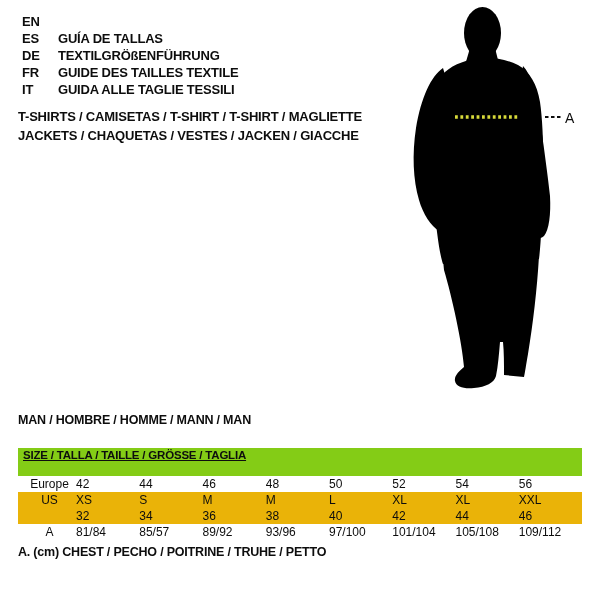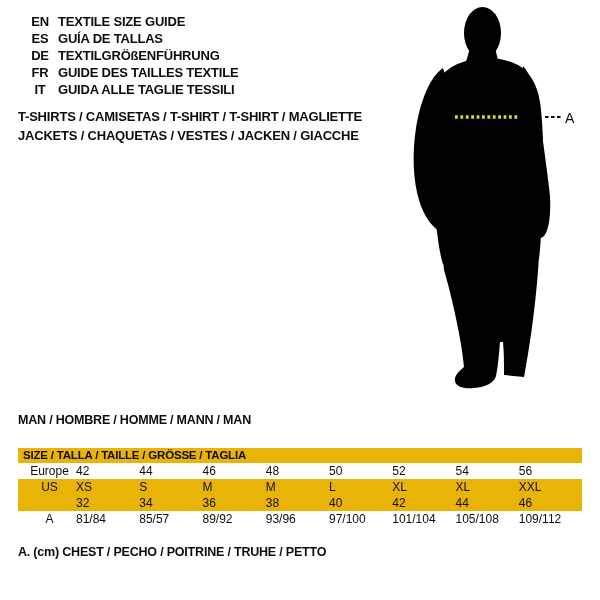--- a/index.html
+++ b/index.html
@@ -19,21 +19,20 @@
     top: 13px;
     left: 22px;
   }
   .lang-row {
     display: flex;
     height: 17px;
     line-height: 17px;
     font-size: 13px;
     font-weight: 700;
     letter-spacing: -0.2px;
-    text-align: center;
   }
   .lang-code { width: 36px; }
 
   
   .categories {
     position: absolute;
     top: 107px;
     left: 18px;
     font-size: 13px;
     font-weight: 700;
@@ -63,27 +62,28 @@
 
   
   .size-table {
     position: absolute;
     top: 448px;
     left: 18px;
     width: 564px;
     font-size: 12px;
   }
   .table-header {
-    background: #eab308;
-    height: 15px;
+    background: #84cc16;
+    height: 28px;
     line-height: 15px;
     padding-left: 5px;
     font-size: 11.5px;
     font-weight: 700;
     letter-spacing: -0.2px;
+    text-decoration: underline;
   }
   .table-row {
     display: grid;
     grid-template-columns: 58px repeat(8, 1fr);
     height: 16px;
     line-height: 16px;
   }
   .table-row.shaded { background: #eab308; }
   .row-label { padding-left: 5px; text-align: center; }
   .cell { text-align: left; }
@@ -99,21 +99,20 @@
   }
 </style>
 </head>
 <body>
 
 <div class="page">
 
   <div class="lang-list">
     <div class="lang-row">
       <span class="lang-code">EN</span>
-      <span class="lang-label">TEXTILE SIZE GUIDE</span>
     </div>
     <div class="lang-row">
       <span class="lang-code">ES</span>
       <span class="lang-label">GUÍA DE TALLAS</span>
     </div>
     <div class="lang-row">
       <span class="lang-code">DE</span>
       <span class="lang-label">TEXTILGRÖßENFÜHRUNG</span>
     </div>
     <div class="lang-row">

